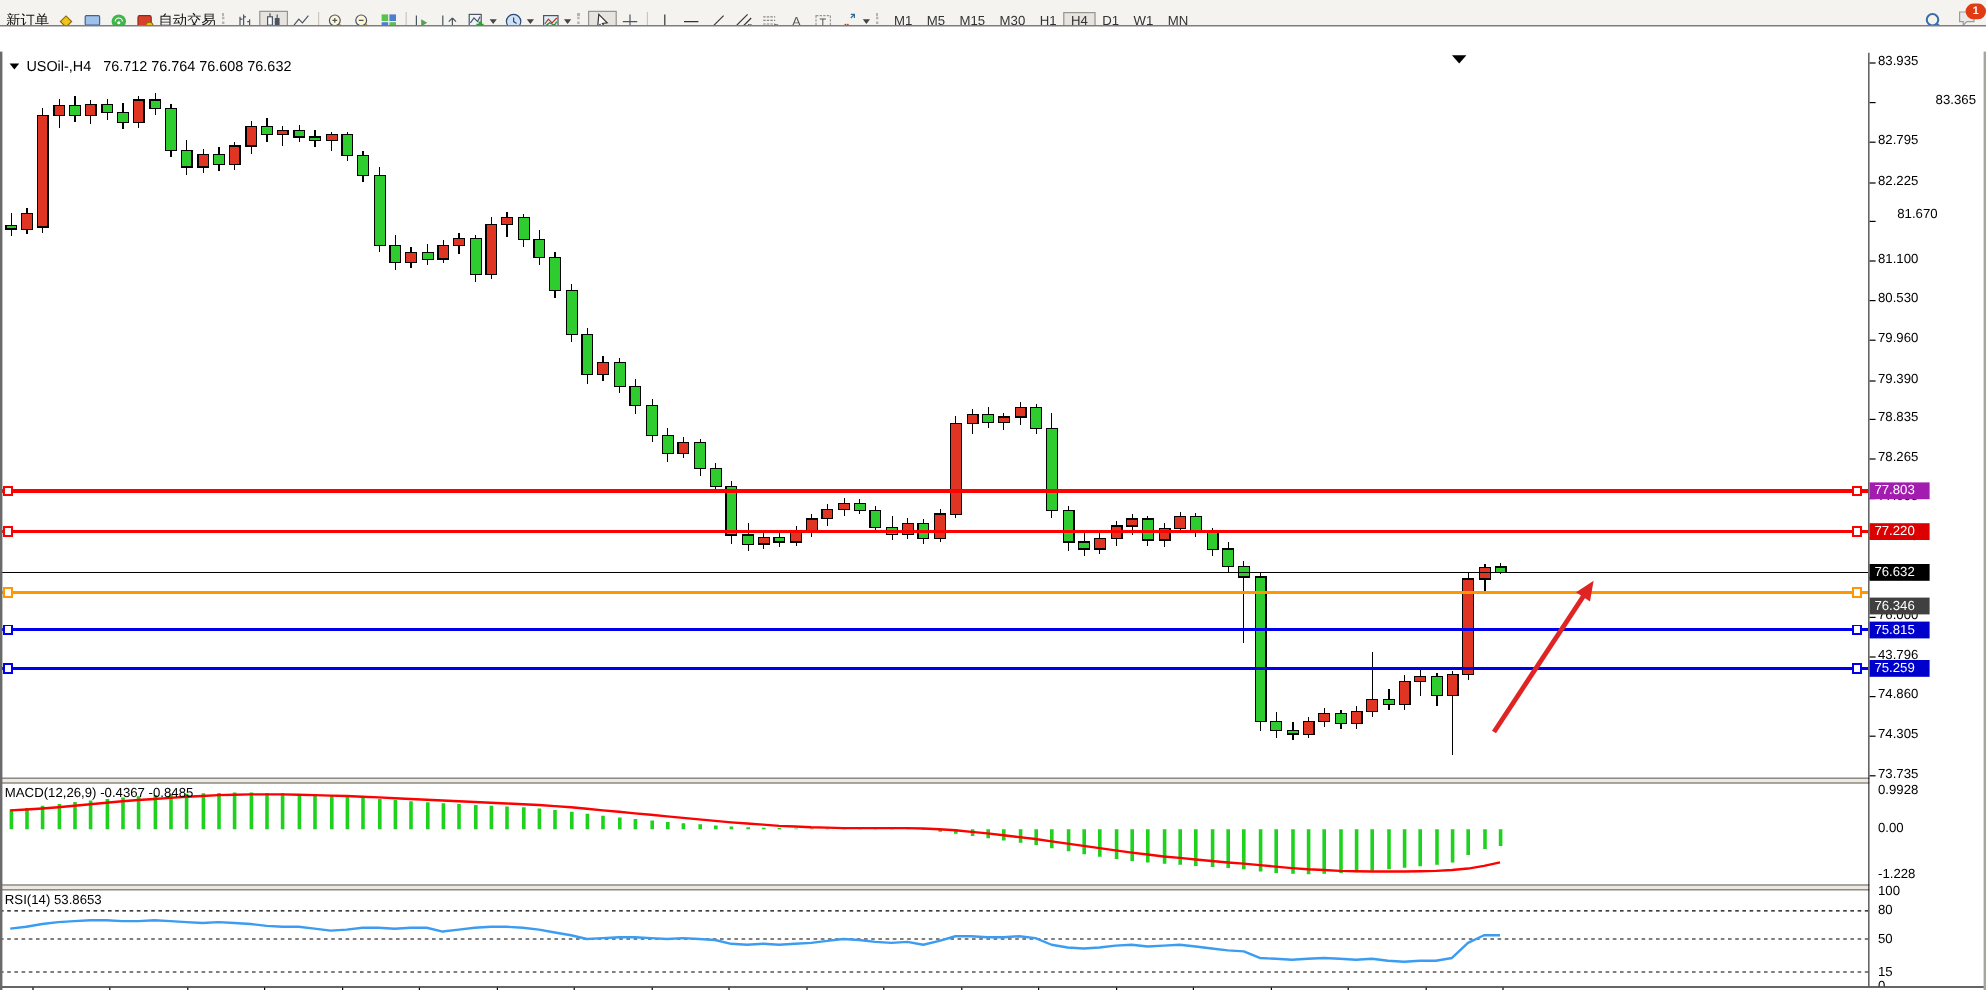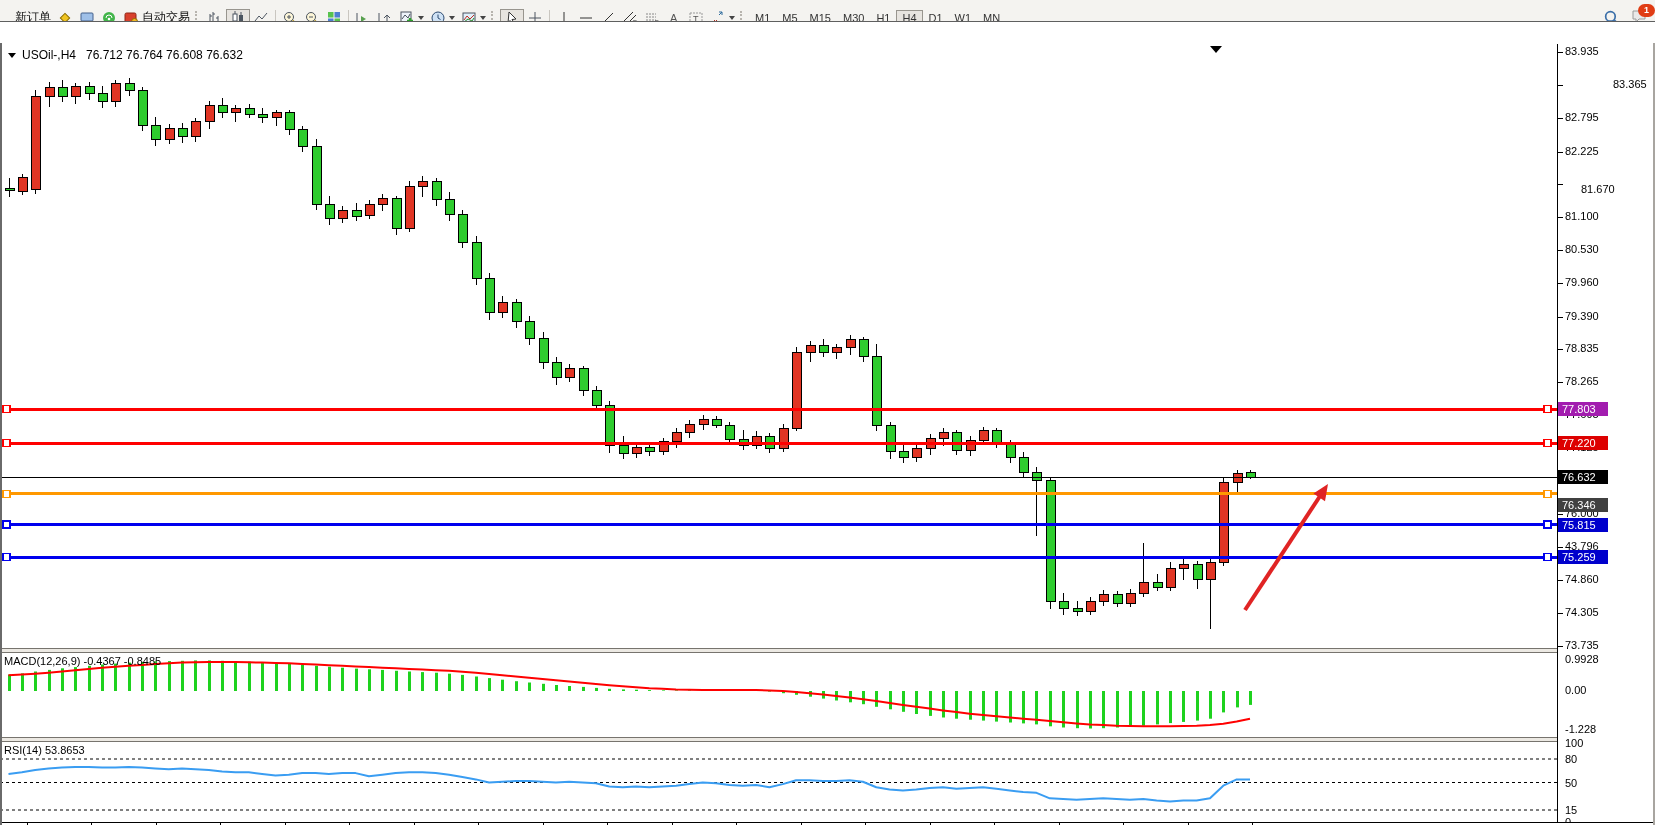--- a/index.html
+++ b/index.html
@@ -1,20 +1,20 @@
 <!DOCTYPE html>
 <html><head>
 <meta charset="utf-8">
 <style>
   html,body{margin:0;padding:0;}
   body{width:1655px;height:825px;overflow:hidden;background:#fff;
        font-family:"Liberation Sans",sans-serif;position:relative;}
   
   .toolbar{position:absolute;top:0;left:0;width:1655px;height:36px;background:#f4f3f0;
-           border-bottom:1px solid #b9b6b1;display:flex;align-items:center;padding-left:12px;box-sizing:border-box;}
+           border-bottom:1px solid #b9b6b1;display:flex;align-items:center;padding-left:2px;box-sizing:border-box;}
   .tb{height:18px;display:flex;align-items:center;padding:0 3px;font-size:12px;color:#222;cursor:default;}
   .tb svg{display:block;}
   .tb.active{background:#e7e4df;border:1px solid #98958e;box-sizing:border-box;}
   .tb-text{font-size:12px;color:#111;white-space:nowrap;}
   .grip{width:3px;height:13px;border-left:2px dotted #b7b4ae;margin:0 4px 0 2px;}
   .sep{width:1px;height:15px;background:#c9c6c0;margin:0 3px;}
   .dd{width:0;height:0;border-left:3px solid transparent;border-right:3px solid transparent;
       border-top:4px solid #444;margin-left:3px;}
   .tf{font-size:11px;color:#333;padding:2px 6px;}
   .tf.active{background:#e7e4df;border:1px solid #98958e;padding:1px 5px;}
@@ -579,21 +579,21 @@
   <div id="price-axis">
       <div class="pdash" style="top: 8px;"></div>
       <div class="ptick" style="top: 1px;">83.935</div>
       <div class="pdash" style="top: 41px;"></div>
       <div class="ptick" style="top: 34px; margin-left: 48px;">83.365</div>
       <div class="pdash" style="top: 74px;"></div>
       <div class="ptick" style="top: 67px;">82.795</div>
       <div class="pdash" style="top: 108px;"></div>
       <div class="ptick" style="top: 101px;">82.225</div>
       <div class="pdash" style="top: 140px;"></div>
-      <div class="ptick" style="top: 139px; padding-left: 16px;">81.670</div>
+      <div class="ptick" style="top: 129px; padding-left: 16px;">81.670</div>
       <div class="pdash" style="top: 173px;"></div>
       <div class="ptick" style="top: 166px;">81.100</div>
       <div class="pdash" style="top: 206px;"></div>
       <div class="ptick" style="top: 199px;">80.530</div>
       <div class="pdash" style="top: 239px;"></div>
       <div class="ptick" style="top: 232px;">79.960</div>
       <div class="pdash" style="top: 273px;"></div>
       <div class="ptick" style="top: 266px;">79.390</div>
       <div class="pdash" style="top: 305px;"></div>
       <div class="ptick" style="top: 298px;">78.835</div>

